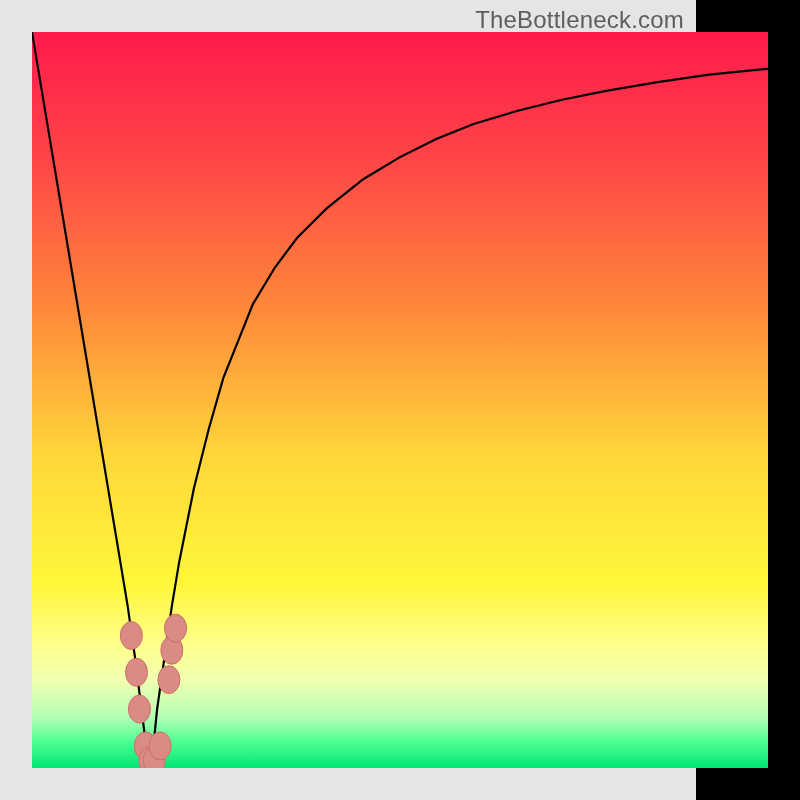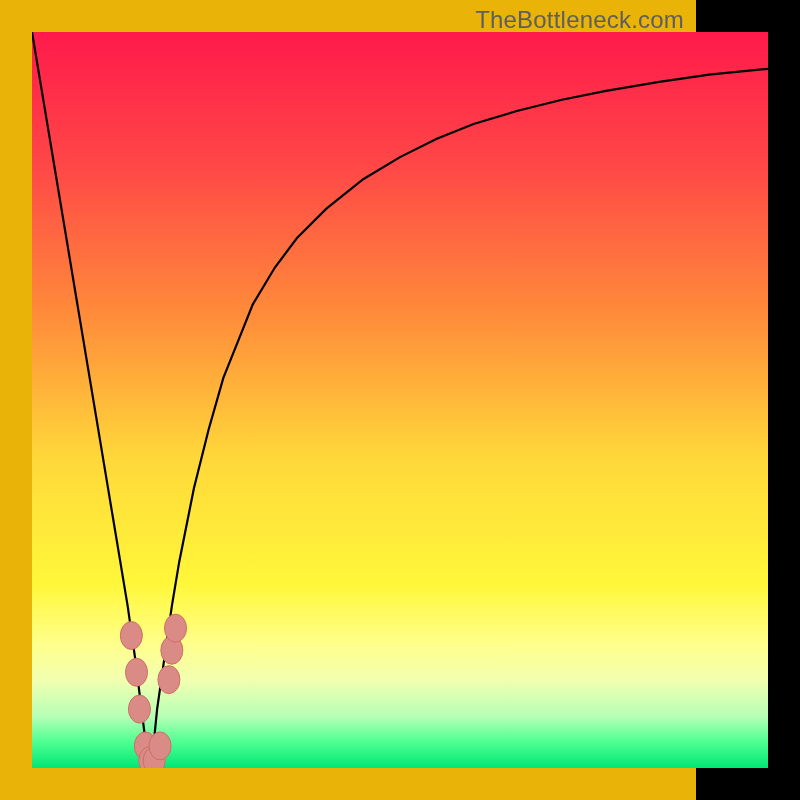--- a/index.html
+++ b/index.html
@@ -8,21 +8,21 @@
     width: 800px;
     height: 800px;
     overflow: hidden;
     background: #000;
     font-family: Arial, Helvetica, sans-serif;
   }
   .frame {
     position: relative;
     width: 696px;
     height: 800px;
-    background: #eab308;
+    background: #e5e5e5;
   }
   .plot {
     position: absolute;
     left: 32px;
     top: 32px;
     width: 736px;
     height: 736px;
   }
   .watermark {
     position: absolute;

